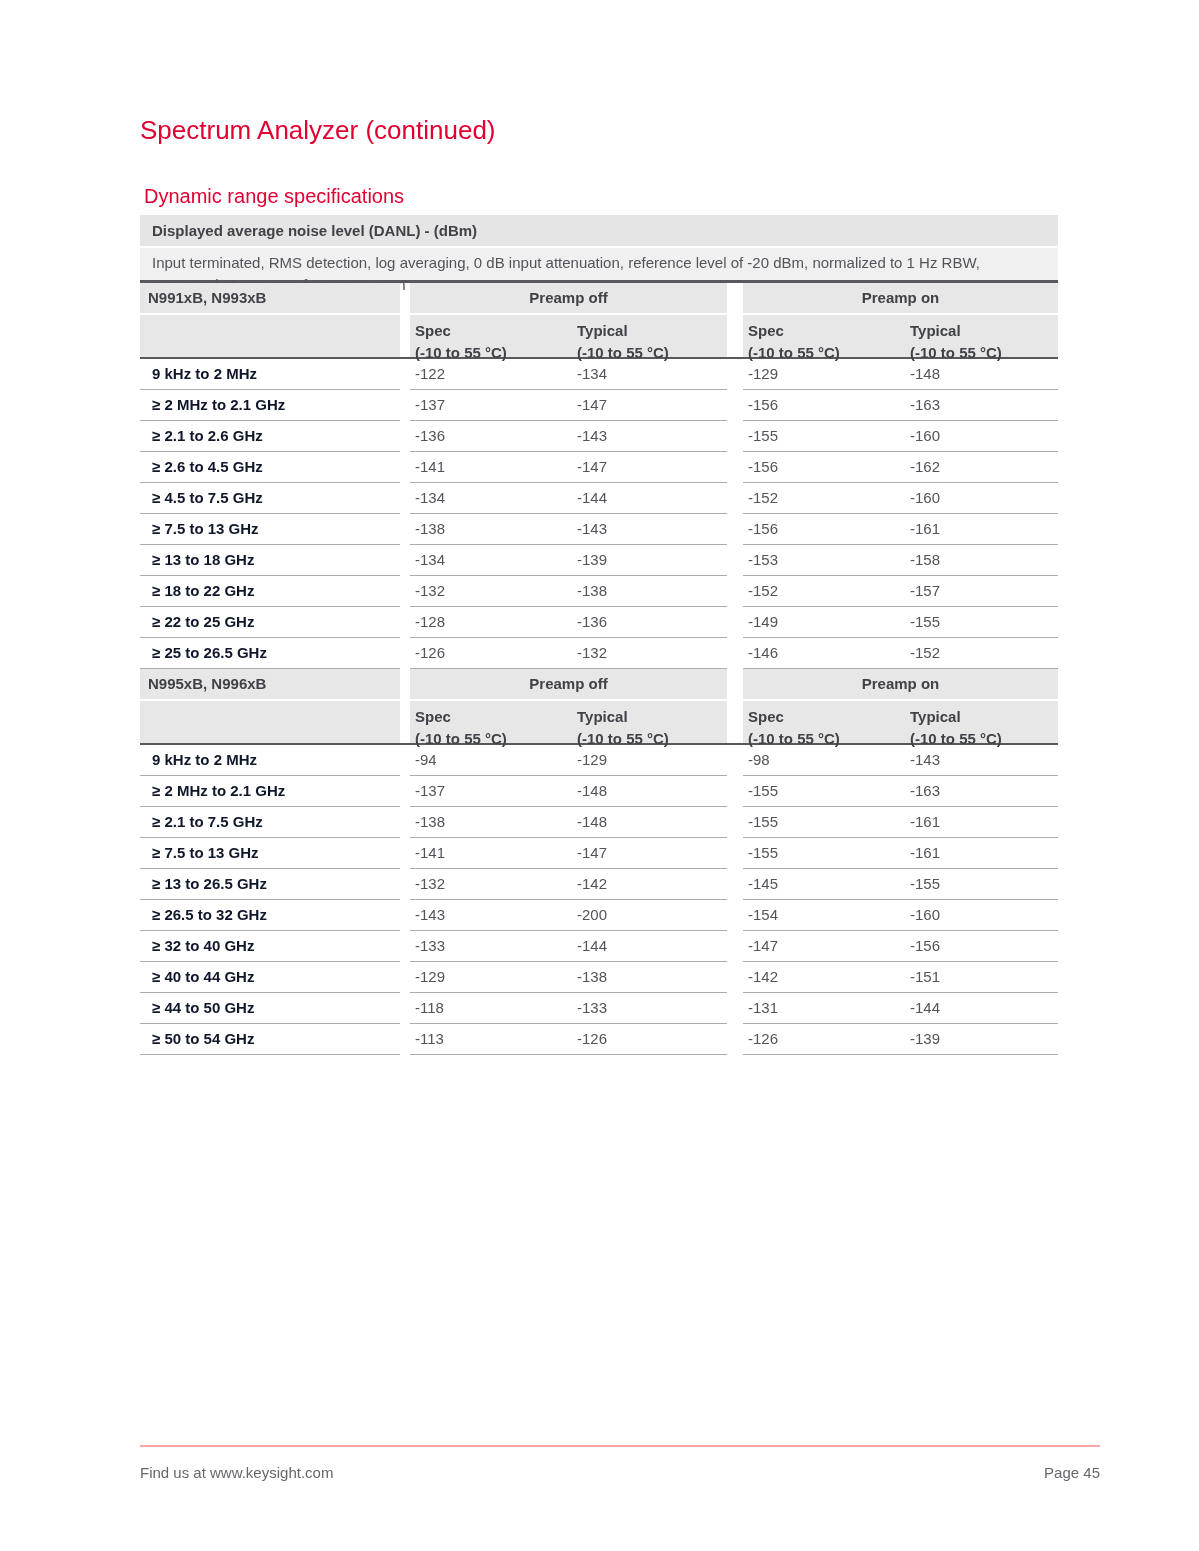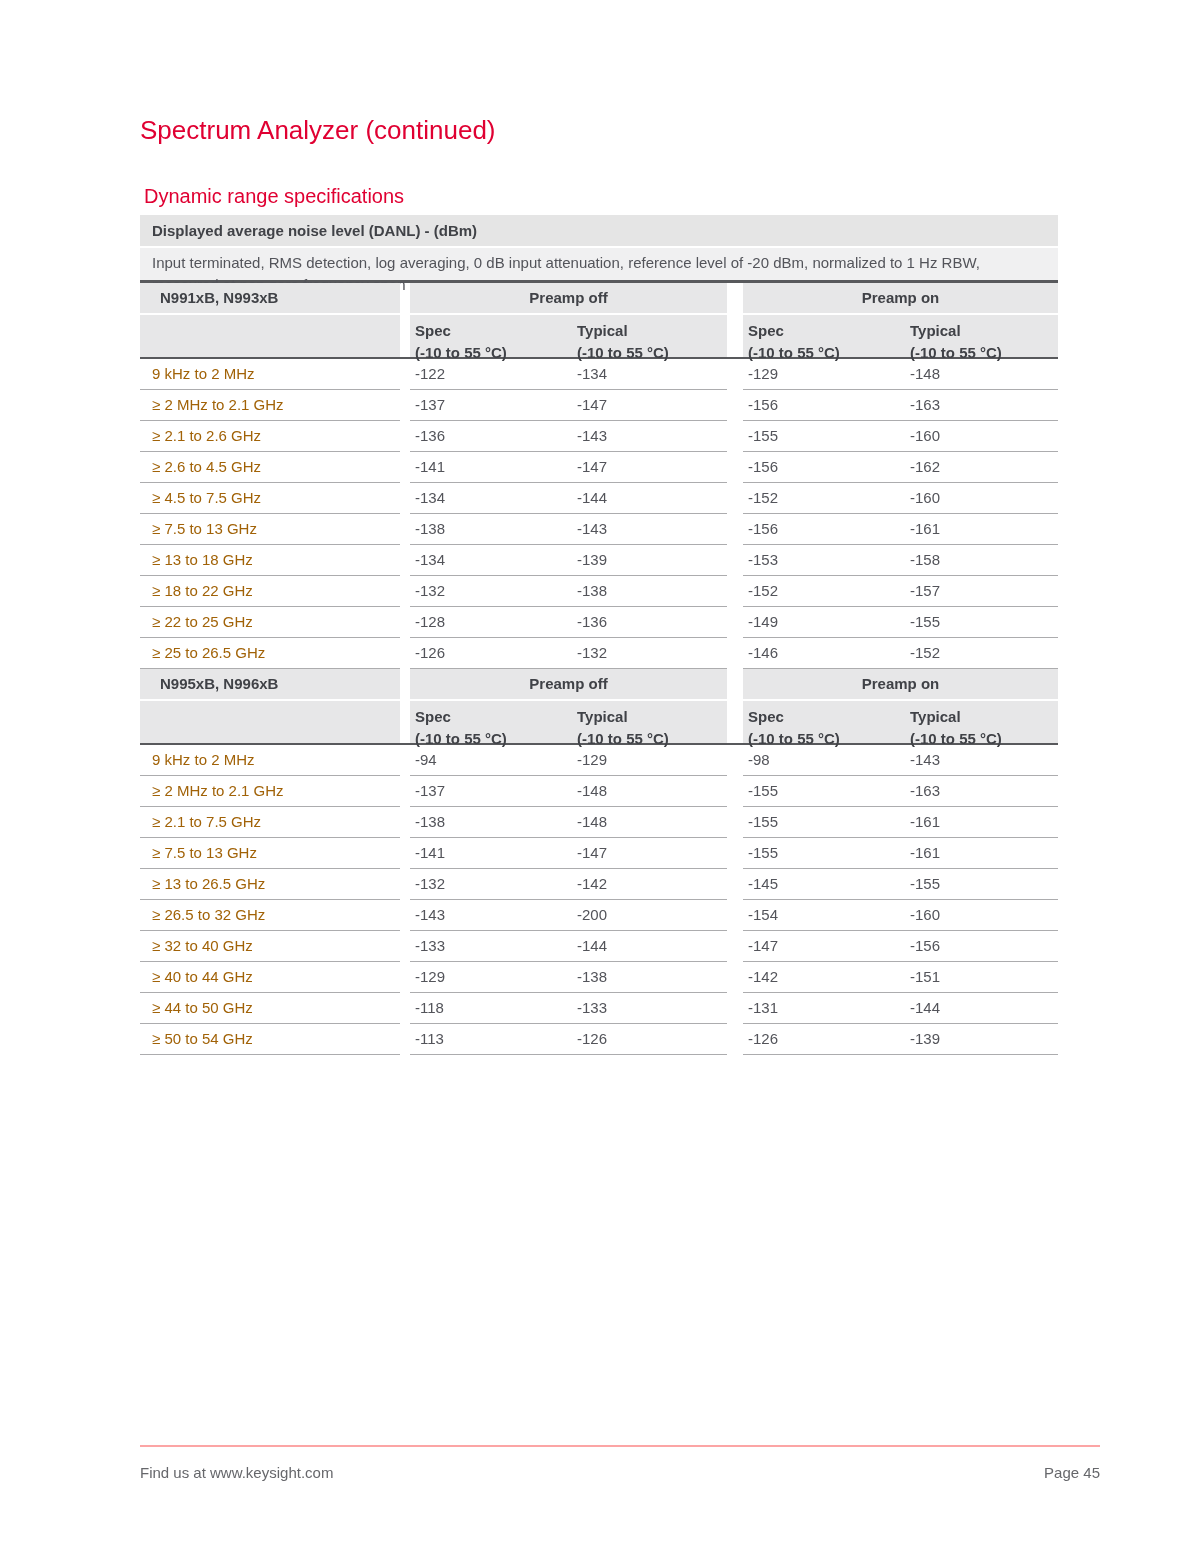--- a/index.html
+++ b/index.html
@@ -24,31 +24,31 @@
 
   .row{display:flex;width:918px;}
   .seg1{width:260px;flex:0 0 260px;}
   .gap1{width:10px;flex:0 0 10px;}
   .grp1{width:317px;flex:0 0 317px;}
   .gap2{width:16px;flex:0 0 16px;}
   .grp2{width:315px;flex:0 0 315px;}
 
   .hdr .cell{background:#E7E7E8;}
   .hrow1{height:30px;}
-  .hrow1 .model{font-weight:700;color:#404247;padding-left:20px;line-height:30px;}
+  .hrow1 .model{font-weight:700;color:#404247;padding-left:8px;line-height:30px;}
   .hrow1 .glabel{font-weight:700;color:#404247;text-align:center;line-height:30px;}
   .hrow2{height:42px;}
   .hrow2 .cols{display:flex;}
   .subcol{padding:5px 0 0 5px;line-height:22px;font-weight:700;color:#404247;}
   .sc00{width:162px;} .sc01{width:155px;} .sc10{width:162px;} .sc11{width:153px;}
 
   .drow{height:31px;}
   .drow .cell{border-bottom:1px solid #ACACAE;}
   .drow .dgap{border-bottom:none;}
-  .dlab{padding-left:12px;line-height:30px;color:#a16207;}
+  .dlab{padding-left:12px;line-height:30px;color:#0f172a;font-weight:bold;}
   .vals{display:flex;}
   .val{padding-left:5px;line-height:30px;color:#53545A;}
   .val.v0{width:162px;} .val.v1{width:155px;} .val.v2{width:162px;} .val.v3{width:153px;}
 
   .footer{position:absolute;left:140px;top:1445px;width:960px;border-top:2px solid #fca5a5;}
   .footer-row{display:flex;justify-content:space-between;padding-top:18px;
               font-size:15px;color:#66676B;line-height:16px;}
   .footer-row span{display:inline-block;}
 </style>
 </head>

